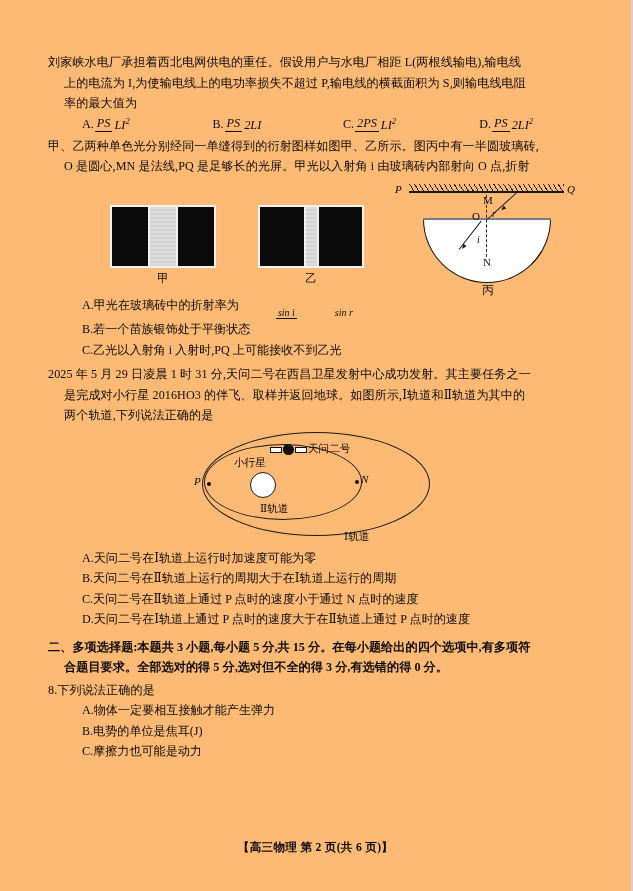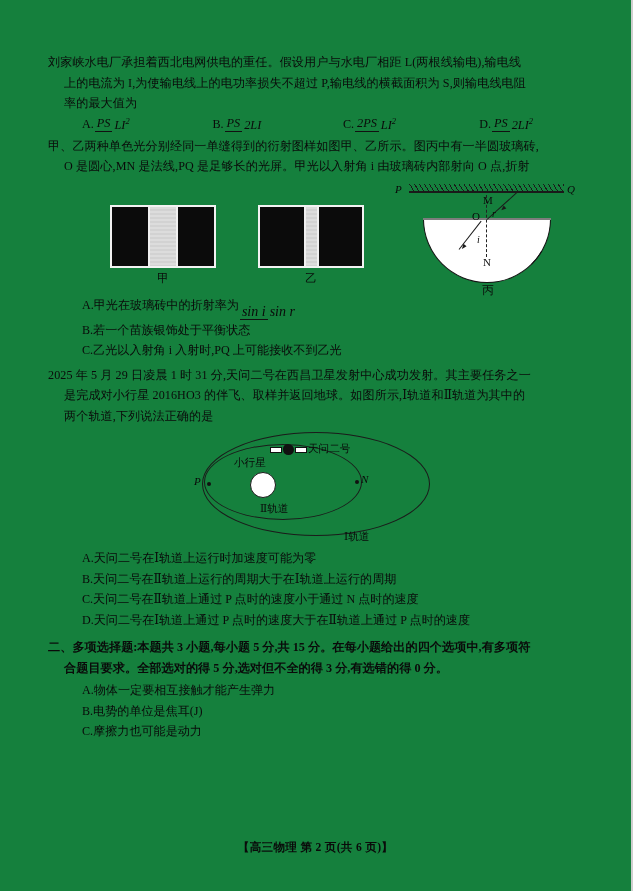--- a/index.html
+++ b/index.html
@@ -11,21 +11,21 @@
     width: 633px;
     height: 891px;
     position: relative;
     font-family: "Liberation Serif", "DejaVu Serif", serif;
     color: #0a0a0a;
     overflow: hidden;
   }
   .page {
     position: absolute;
     inset: 0;
-    background: #15803d;
+    background: #fdba74;
     border-right: 2px solid #cfcfcf;
     box-sizing: border-box;
   }
   .content {
     position: absolute;
     left: 48px;
     top: 52px;
     width: 540px;
   }
 
@@ -76,21 +76,21 @@
     border-bottom: 1px solid #111;
     padding: 0 2px;
     font-size: 12.3px;
     font-style: italic;
   }
   .frac .den {
     padding: 0 2px;
     font-size: 12.3px;
     font-style: italic;
   }
-  .frac.sm .num, .frac.sm .den { font-size: 14px; }
+  .frac.sm .num, .frac.sm .den { font-size: 10px; margin-left: 36px; }
   .frac sup, .frac .sup {
     font-size: 0.68em;
     vertical-align: super;
     font-style: italic;
   }
   .upr { font-style: normal; }
 
   
   .fig6 {
     position: relative;
@@ -428,20 +428,21 @@
         <span>D.</span><span>天问二号在Ⅰ轨道上通过 P 点时的速度大于在Ⅱ轨道上通过 P 点时的速度</span>
       </div>
     </div>
 
     <div style="margin-top:7px;">
       <div class="sect">二、多项选择题:本题共 3 小题,每小题 5 分,共 15 分。在每小题给出的四个选项中,有多项符</div>
       <div class="sect indent">合题目要求。全部选对的得 5 分,选对但不全的得 3 分,有选错的得 0 分。</div>
     </div>
 
     <div class="q" style="margin-top:2px;">
+      <div class="qline"><span>8.</span><span>下列说法正确的是</span></div>
 
       <div class="opt">
         <span>A.</span><span>物体一定要相互接触才能产生弹力</span>
       </div>
       <div class="opt">
         <span>B.</span><span>电势的单位是焦耳(J)</span>
       </div>
       <div class="opt">
         <span>C.</span><span>摩擦力也可能是动力</span>
       </div>

